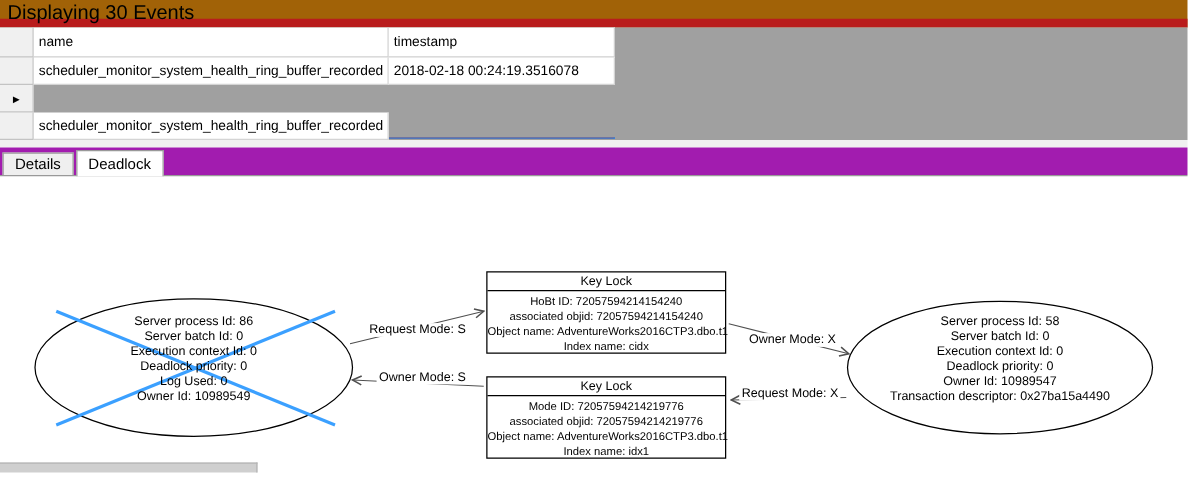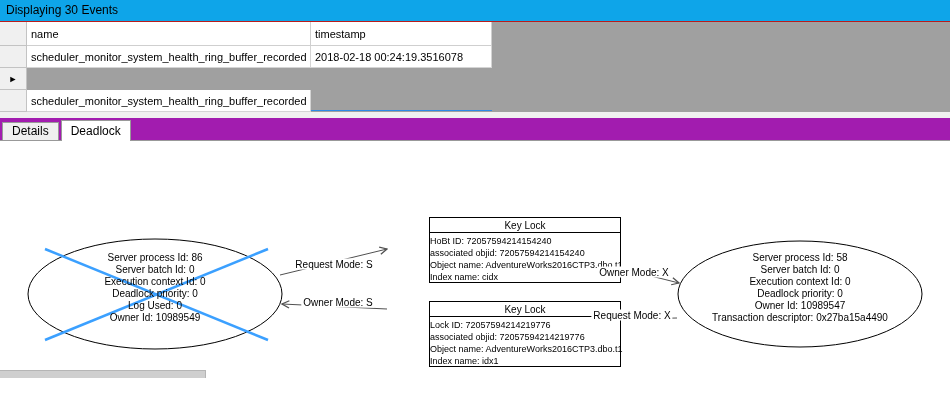--- a/index.html
+++ b/index.html
@@ -6,22 +6,22 @@
   html,body { margin:0; padding:0; }
   body {
     width:950px; height:400px; overflow:hidden;
     font-family:"Liberation Sans", sans-serif;
     background:#ffffff; color:#000;
   }
   .app { position:relative; width:950px; height:400px; }
 
   
   .count-bar {
-    height:22px; background:#0ea5e9; border-bottom:1px solid #b91c1c;
-    font-size:12px; line-height:21px; padding-left:6px;
+    height:22px; background:#a16207; border-bottom:7px solid #b91c1c;
+    font-size:16px; line-height:21px; padding-left:6px;
   }
 
   
   .grid { background:#a0a0a0; }
   .grid-row, .grid-header { display:flex; }
   .grid-header { height:24px; }
   .grid-row { height:22px;justify-content:center; }
   .sel-cell {
     width:27px; flex:0 0 27px; background:#f0f0f0;
     border-right:1px solid #c3c3c3; border-bottom:1px solid #c3c3c3;
@@ -64,27 +64,26 @@
     position:relative; height:238px; background:#ffffff; border-top:1px solid #999;
   }
   .graph-svg { position:absolute; left:0; top:0; }
   .node-text {
     position:absolute; width:240px; text-align:center;
     font-size:10px; line-height:12px; color:#000;
   }
   .resource {
     position:absolute; width:192px; height:66px; background:#fff;
     border:1px solid #000;
-    margin-left:40px;
   }
   .resource .title {
     height:15px; line-height:15px; text-align:center; font-size:10px;
     border-bottom:1px solid #000;
   }
-  .resource .rlines { padding-top:2px; font-size:9px; line-height:12px; white-space:nowrap; }
+  .resource .rlines { padding-top:2px; text-align:center; font-size:9px; line-height:12px; white-space:nowrap; }
   .edge-label {
     position:absolute; transform:translate(-50%,-50%);
     background:#ffffff; padding:0 2px; font-size:10px; white-space:nowrap;
   }
   .hscroll {
     position:absolute; left:0; bottom:0; width:206px; height:8px;
     background:#cfcfcf; border-top:1px solid #b5b5b5; border-right:1px solid #b5b5b5;
   }
 </style>
 </head>
@@ -180,21 +179,21 @@
         <div>HoBt ID: 72057594214154240</div>
         <div>associated objid: 72057594214154240</div>
         <div>Object name: AdventureWorks2016CTP3.dbo.t1</div>
         <div>Index name: cidx</div>
       </div>
     </div>
 
     <div class="resource" style="left:389px; top:160px;">
       <div class="title">Key Lock</div>
       <div class="rlines">
-        <div>Lock ID: 72057594214219776</div>
+        <div>Mode ID: 72057594214219776</div>
         <div>associated objid: 72057594214219776</div>
         <div>Object name: AdventureWorks2016CTP3.dbo.t1</div>
         <div>Index name: idx1</div>
       </div>
     </div>
 
     <span class="edge-label" style="left:334px; top:123px;">Request Mode: S</span>
     <span class="edge-label" style="left:634px; top:131px;">Owner Mode: X</span>
     <span class="edge-label" style="left:338px; top:161px;">Owner Mode: S</span>
     <span class="edge-label" style="left:632px; top:174px;">Request Mode: X</span>

